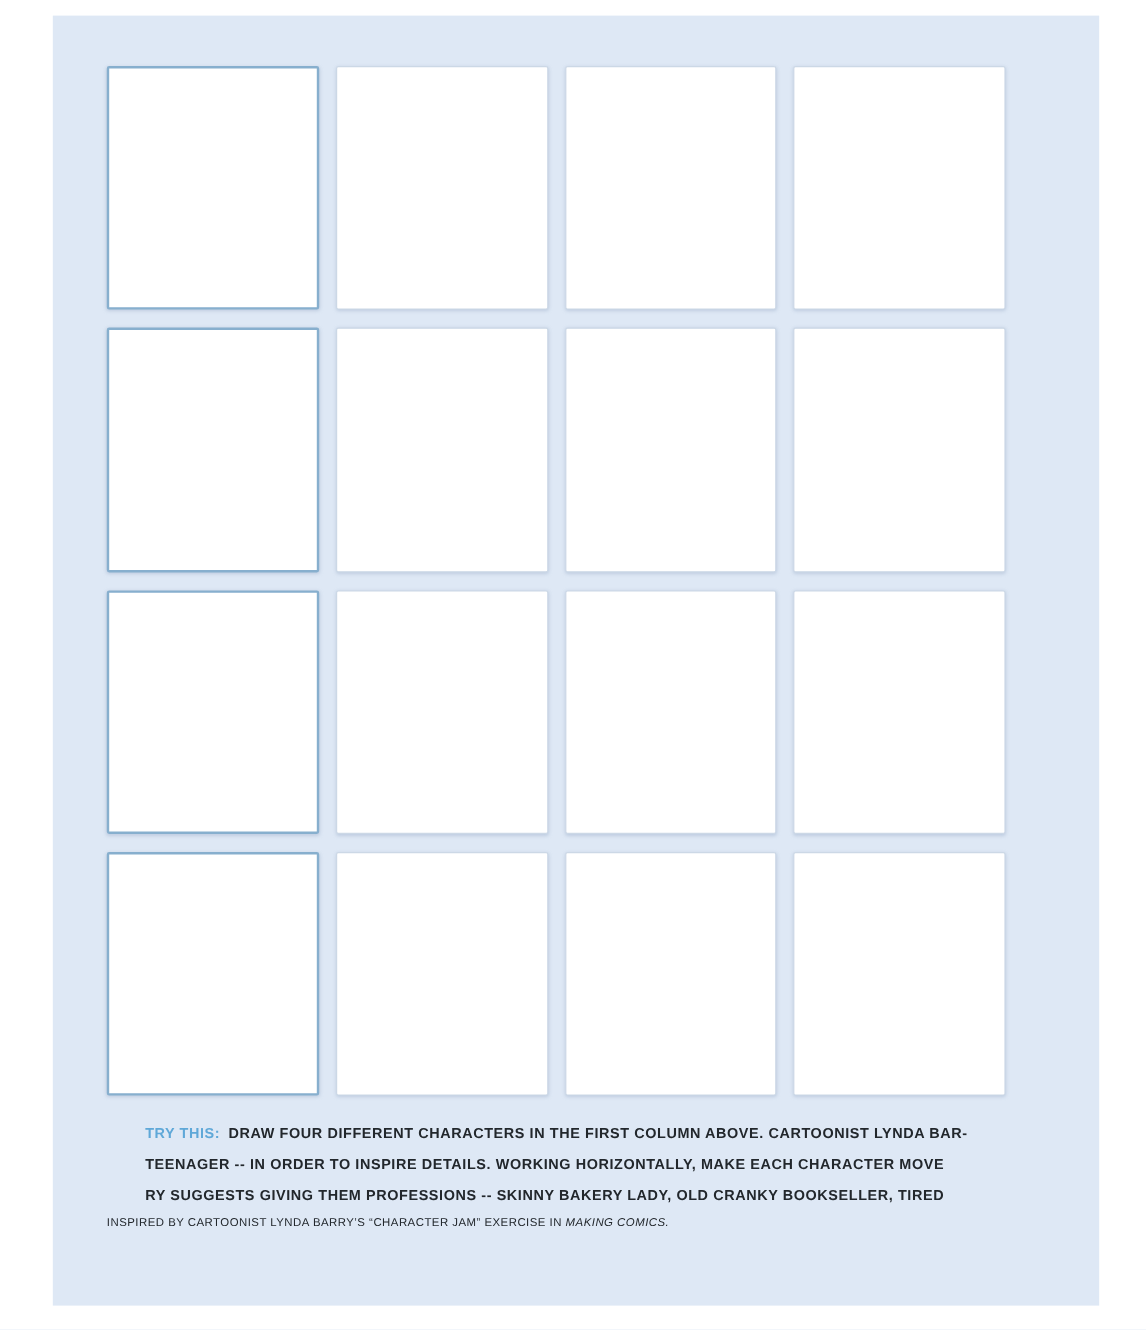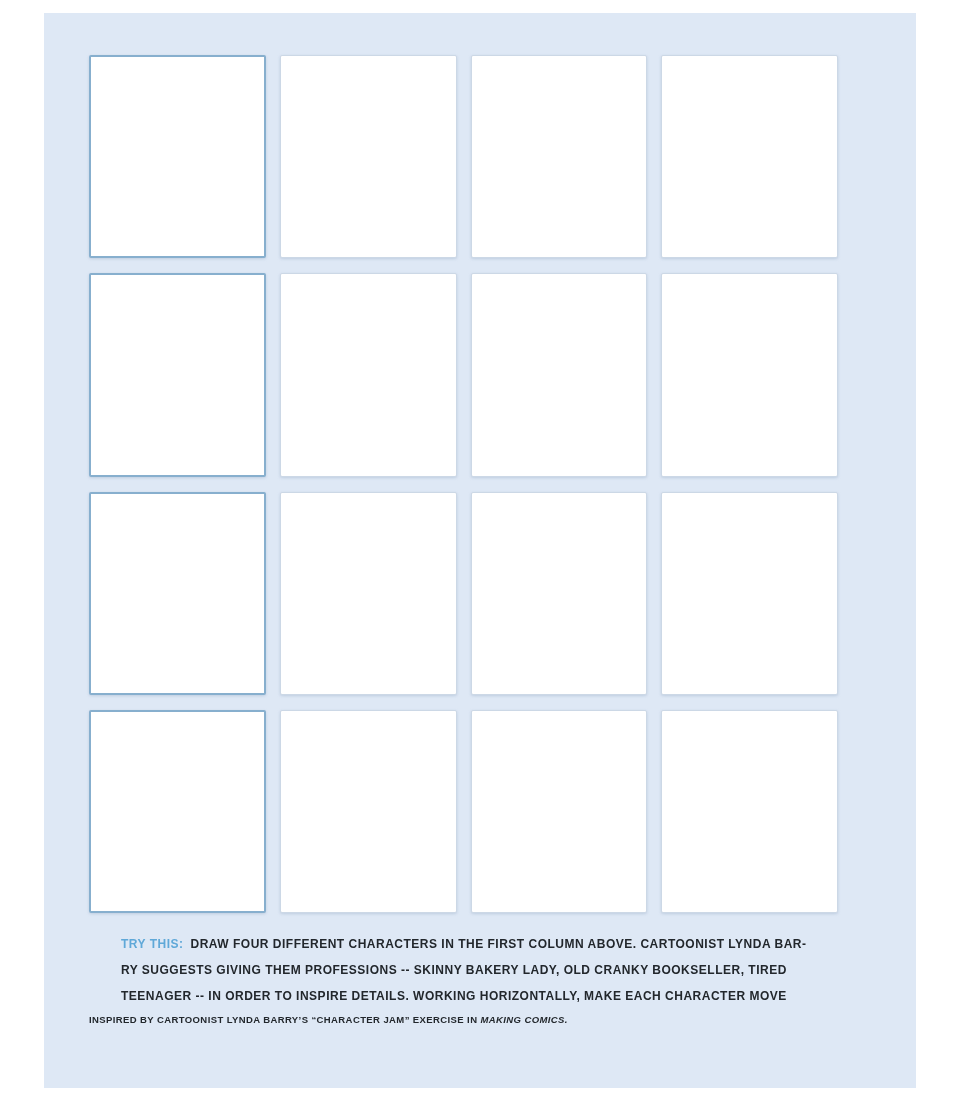--- a/index.html
+++ b/index.html
@@ -58,21 +58,21 @@
     white-space:nowrap;
     margin-left:32px;
   }
   .try-this{
     color:var(--accent-blue);
     margin-right:7px;
   }
   .credit{
     margin-top:5px;
     font-size:9.5px;
-    font-weight:bold;
+    font-weight:normal;
     letter-spacing:0.4px;
     white-space:nowrap;
   }
   .credit .italic{
     font-style:italic;
   }
 </style>
 </head>
 <body>
 
@@ -97,20 +97,20 @@
     <div class="panel col1"></div>
     <div class="panel"></div>
     <div class="panel"></div>
     <div class="panel"></div>
   </div>
 
   <div class="instructions">
     <div class="instr-line">
       <span class="try-this">TRY THIS:</span><span>DRAW FOUR DIFFERENT CHARACTERS IN THE FIRST COLUMN ABOVE. CARTOONIST LYNDA BAR-</span>
     </div>
+    <div class="instr-line">TEENAGER -- IN ORDER TO INSPIRE DETAILS. WORKING HORIZONTALLY, MAKE EACH CHARACTER MOVE</div>
     <div class="instr-line">RY SUGGESTS GIVING THEM PROFESSIONS -- SKINNY BAKERY LADY, OLD CRANKY BOOKSELLER, TIRED</div>
-    <div class="instr-line">TEENAGER -- IN ORDER TO INSPIRE DETAILS. WORKING HORIZONTALLY, MAKE EACH CHARACTER MOVE</div>
     <div class="credit">
       <span>INSPIRED BY CARTOONIST LYNDA BARRY’S “CHARACTER JAM” EXERCISE IN </span><span class="italic">MAKING COMICS.</span>
     </div>
   </div>
 
 </div>
 
 </body></html>

